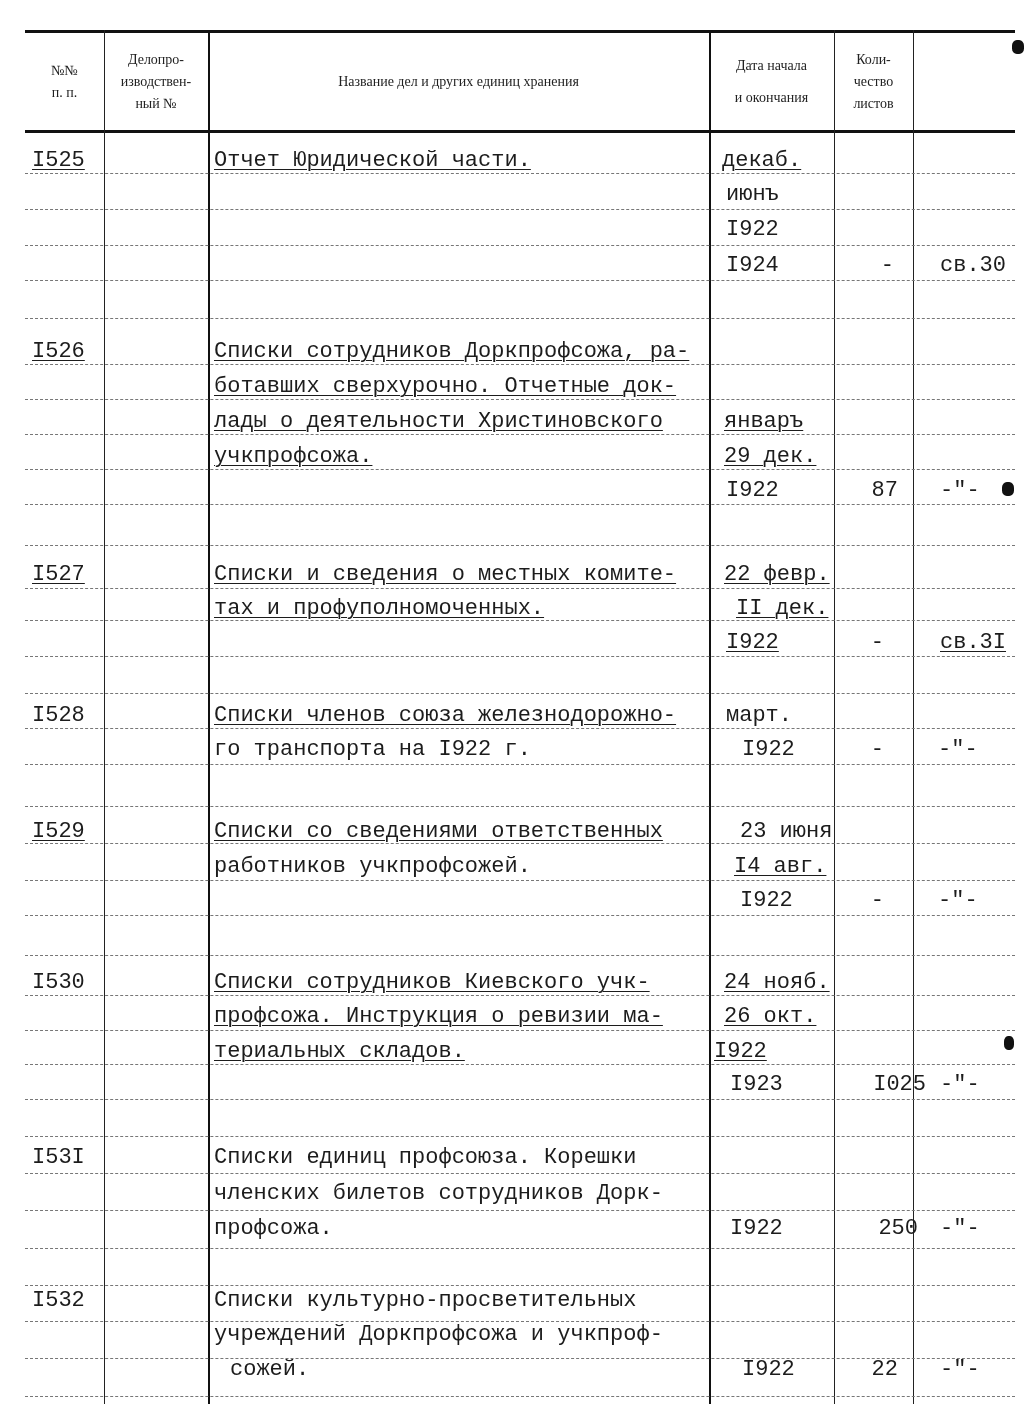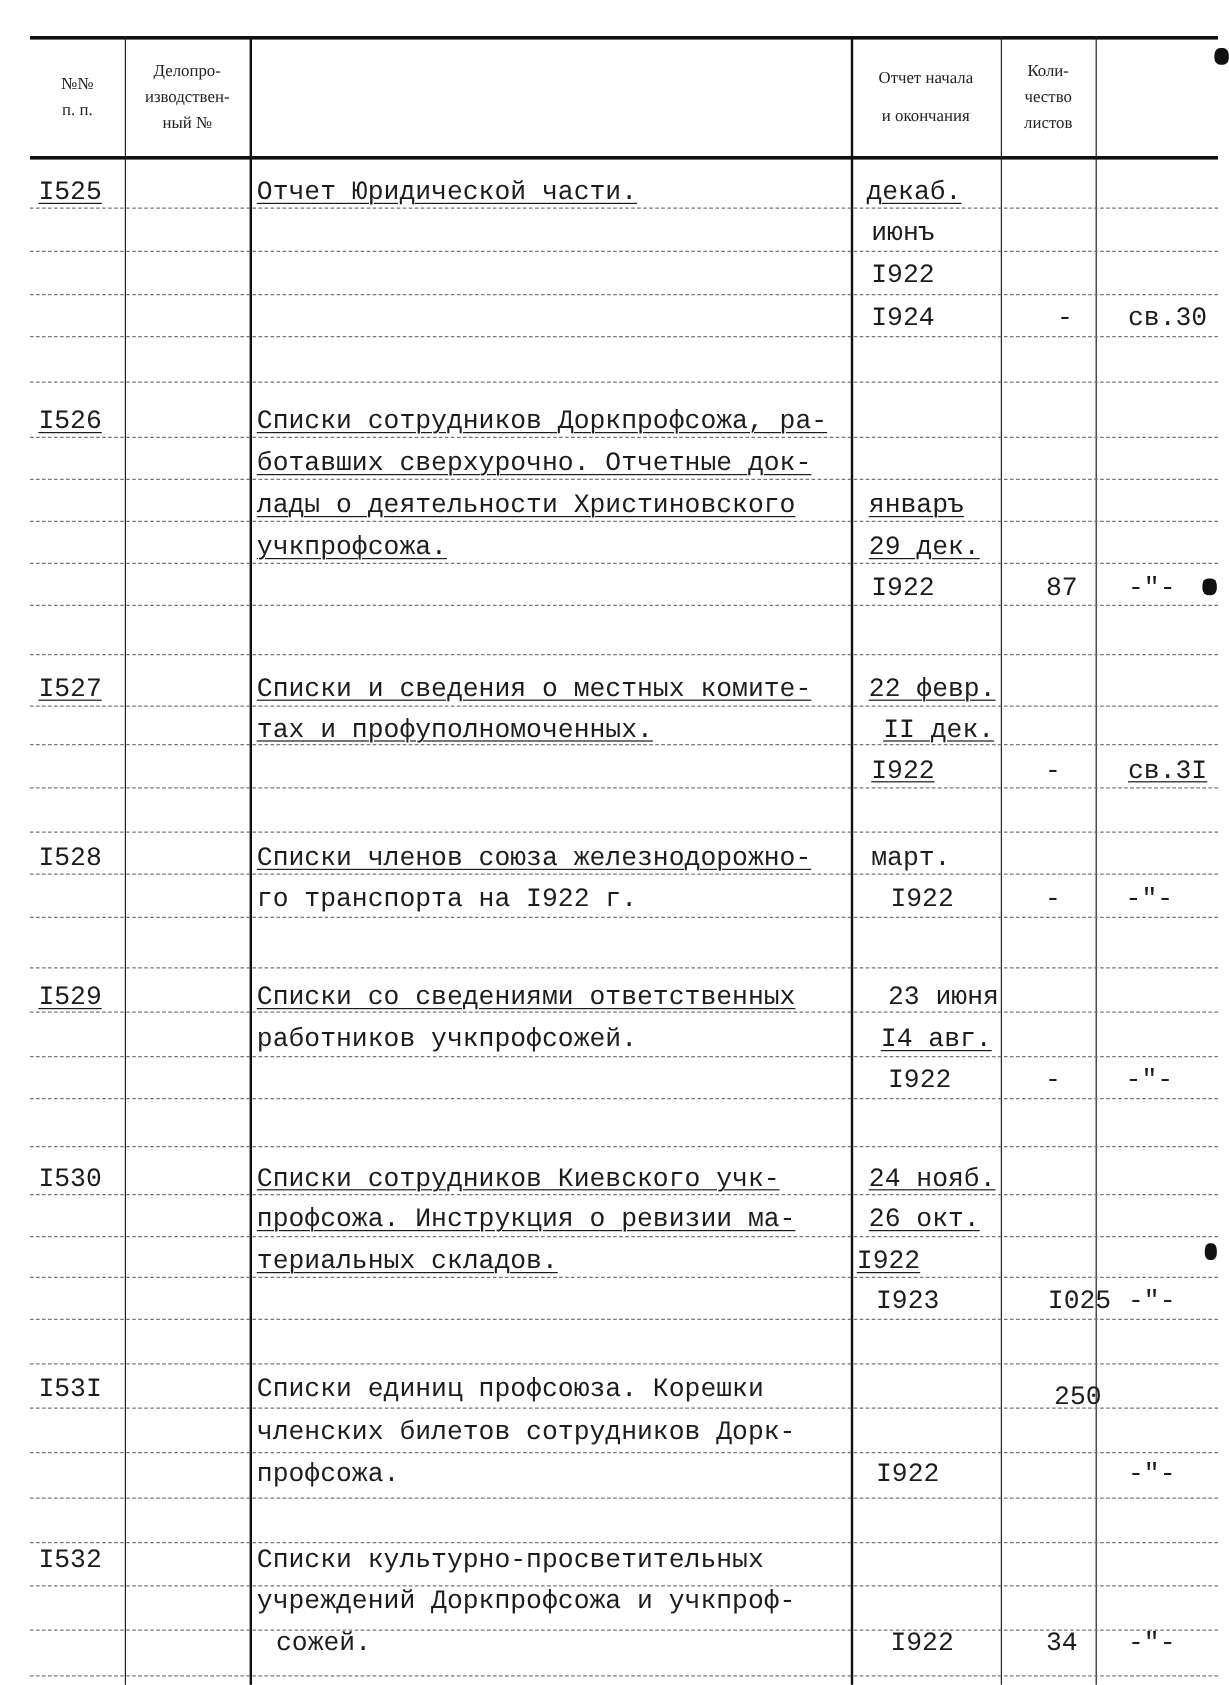--- a/index.html
+++ b/index.html
@@ -40,23 +40,26 @@
         <span>п. п.</span>
       </div>
   </div>
   <div class="hdr" style="left:104px;width:104px">
     <div>
         <span>Делопро-</span>
         <span>изводствен-</span>
         <span>ный №</span>
       </div>
   </div>
+  <div class="hdr" style="left:208px;width:501px">
+    <span>Название дел и других единиц хранения</span>
+  </div>
   <div class="hdr" style="left:709px;width:125px">
     <div>
-        <span style="margin-bottom:10px">Отчет начала</span>
+        <span style="margin-bottom:10px">Дата начала</span>
         <span>и окончания</span>
       </div>
   </div>
   <div class="hdr" style="left:834px;width:79px">
     <div>
         <span>Коли-</span>
         <span>чество</span>
         <span>листов</span>
       </div>
   </div>
@@ -164,30 +167,30 @@
     <div class="cell qty" style="left:834px;width:92px;top:1068px">I025</div>
     <div class="cell mark" style="left:940px;top:1068px">-"-</div>
   </div>
 
   <div>
     <div class="cell num" style="top:1141px">I53I</div>
     <div class="cell title" style="top:1141px">Списки единиц профсоюза. Корешки</div>
     <div class="cell title" style="top:1177px">членских билетов сотрудников Дорк-</div>
     <div class="cell title" style="top:1212px">профсожа.</div>
     <div class="cell date" style="left:730px;top:1212px">I922</div>
-    <div class="cell qty" style="left:834px;width:84px;top:1148px">250</div>
+    <div class="cell qty" style="left:834px;width:84px;top:1212px">250</div>
     <div class="cell mark" style="left:940px;top:1212px">-"-</div>
   </div>
 
   <div>
     <div class="cell num" style="top:1284px">I532</div>
     <div class="cell title" style="top:1284px">Списки культурно-просветительных</div>
     <div class="cell title" style="top:1318px">учреждений Доркпрофсожа и учкпроф-</div>
     <div class="cell title" style="left:230px;top:1353px">сожей.</div>
     <div class="cell date" style="left:742px;top:1353px">I922</div>
-    <div class="cell qty" style="left:834px;width:64px;top:1353px">34</div>
+    <div class="cell qty" style="left:834px;width:64px;top:1353px">22</div>
     <div class="cell mark" style="left:940px;top:1353px">-"-</div>
   </div>
 
   <div class="blot" style="left:1012px;top:40px;width:12px;height:14px"></div>
   <div class="blot" style="left:1002px;top:482px;width:12px;height:14px"></div>
   <div class="blot" style="left:1004px;top:1036px;width:10px;height:14px"></div>
 </div>
 
 </body></html>

